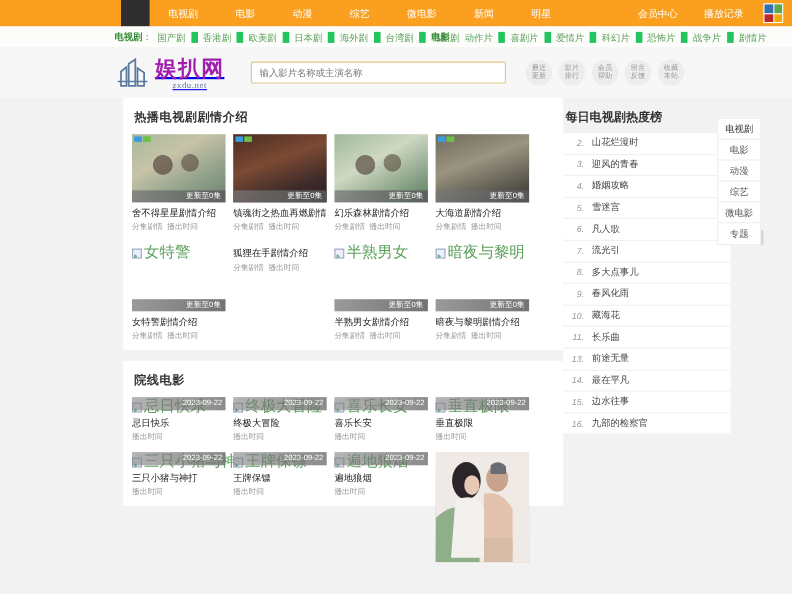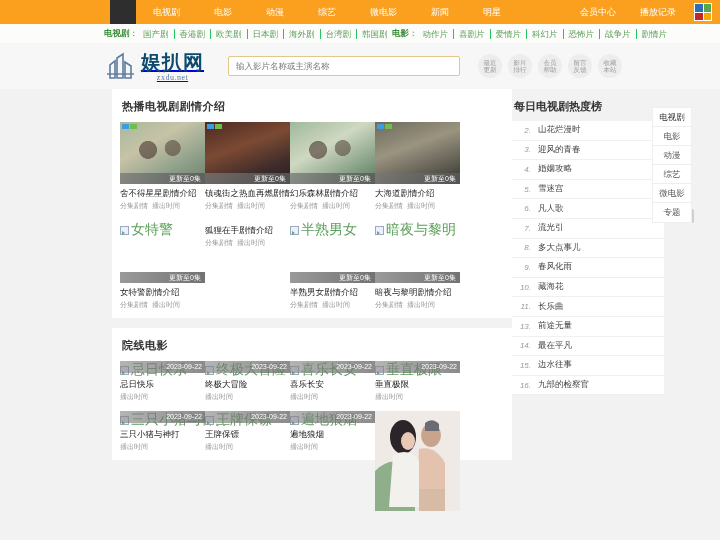--- a/index.html
+++ b/index.html
@@ -44,36 +44,36 @@
     display: flex; align-items: center;
     font-size: 8.5px; position: relative;
   }
   .subnav-group { position: absolute; display: flex; align-items: center; }
   .subnav-group.tv { left: 104px; }
   .subnav-group.mv { left: 392px; }
   .subnav-label { color: #3a8f3a; font-weight: bold; }
   .subnav-colon { color: #3a8f3a; }
   .subnav-group a {
     color: #5aa05a; text-decoration: none; padding: 0 5px;
-    border-right: 1px solid #22c55e; line-height: 10px;
+    border-right: 6px solid #22c55e; line-height: 10px;
   }
   .subnav-group a:last-child { border-right: none; }
 
   
   .header {
     height: 46px; background: #f7f7f7;
     display: flex; align-items: center; position: relative;
   }
   .logo { margin-left: 104px; display: flex; align-items: flex-end; }
   .logo-mark {
     width: 34px; height: 30px; margin-right: 3px; position: relative;
   }
   .logo-text-wrap { display: flex; flex-direction: column; align-items: center; }
   .logo-text {
-    font-size: 20px; font-weight: bold; color: #0c4a6e;
+    font-size: 20px; font-weight: bold; color: #a21caf;
     letter-spacing: 1px; line-height: 22px;
     font-family: "DejaVu Sans", sans-serif;
   }
   .logo-sub {
     font-size: 8px; color: #5d7b9e; letter-spacing: 0.5px;
     font-family: "Liberation Serif", serif; line-height: 9px;
   }
   .search-box {
     position: absolute; left: 228px; top: 50%;
     transform: translateY(-50%);
@@ -107,21 +107,21 @@
   }
   .main-col { width: 400px; margin-left: 112px; }
   .side-col { width: 170px; margin-left: 0; position: relative; }
 
   .panel { background: #fff; padding: 10px 8px 8px 8px; }
   .panel-title {
     font-size: 11px; font-weight: bold; color: #333;
     margin: 0 0 8px 2px; letter-spacing: 0.5px;
   }
 
-  .grid-row { display: flex; }
+  .grid-row { display: flex; gap: 7px; }
   .card { width: 85px; }
   .thumb {
     width: 85px; height: 62px; position: relative;
     overflow: hidden; background: #ccc;
   }
   .thumb-badge {
     position: absolute; top: 2px; left: 2px;
     display: flex; gap: 1px; z-index: 3;
   }
   .thumb-badge i {

